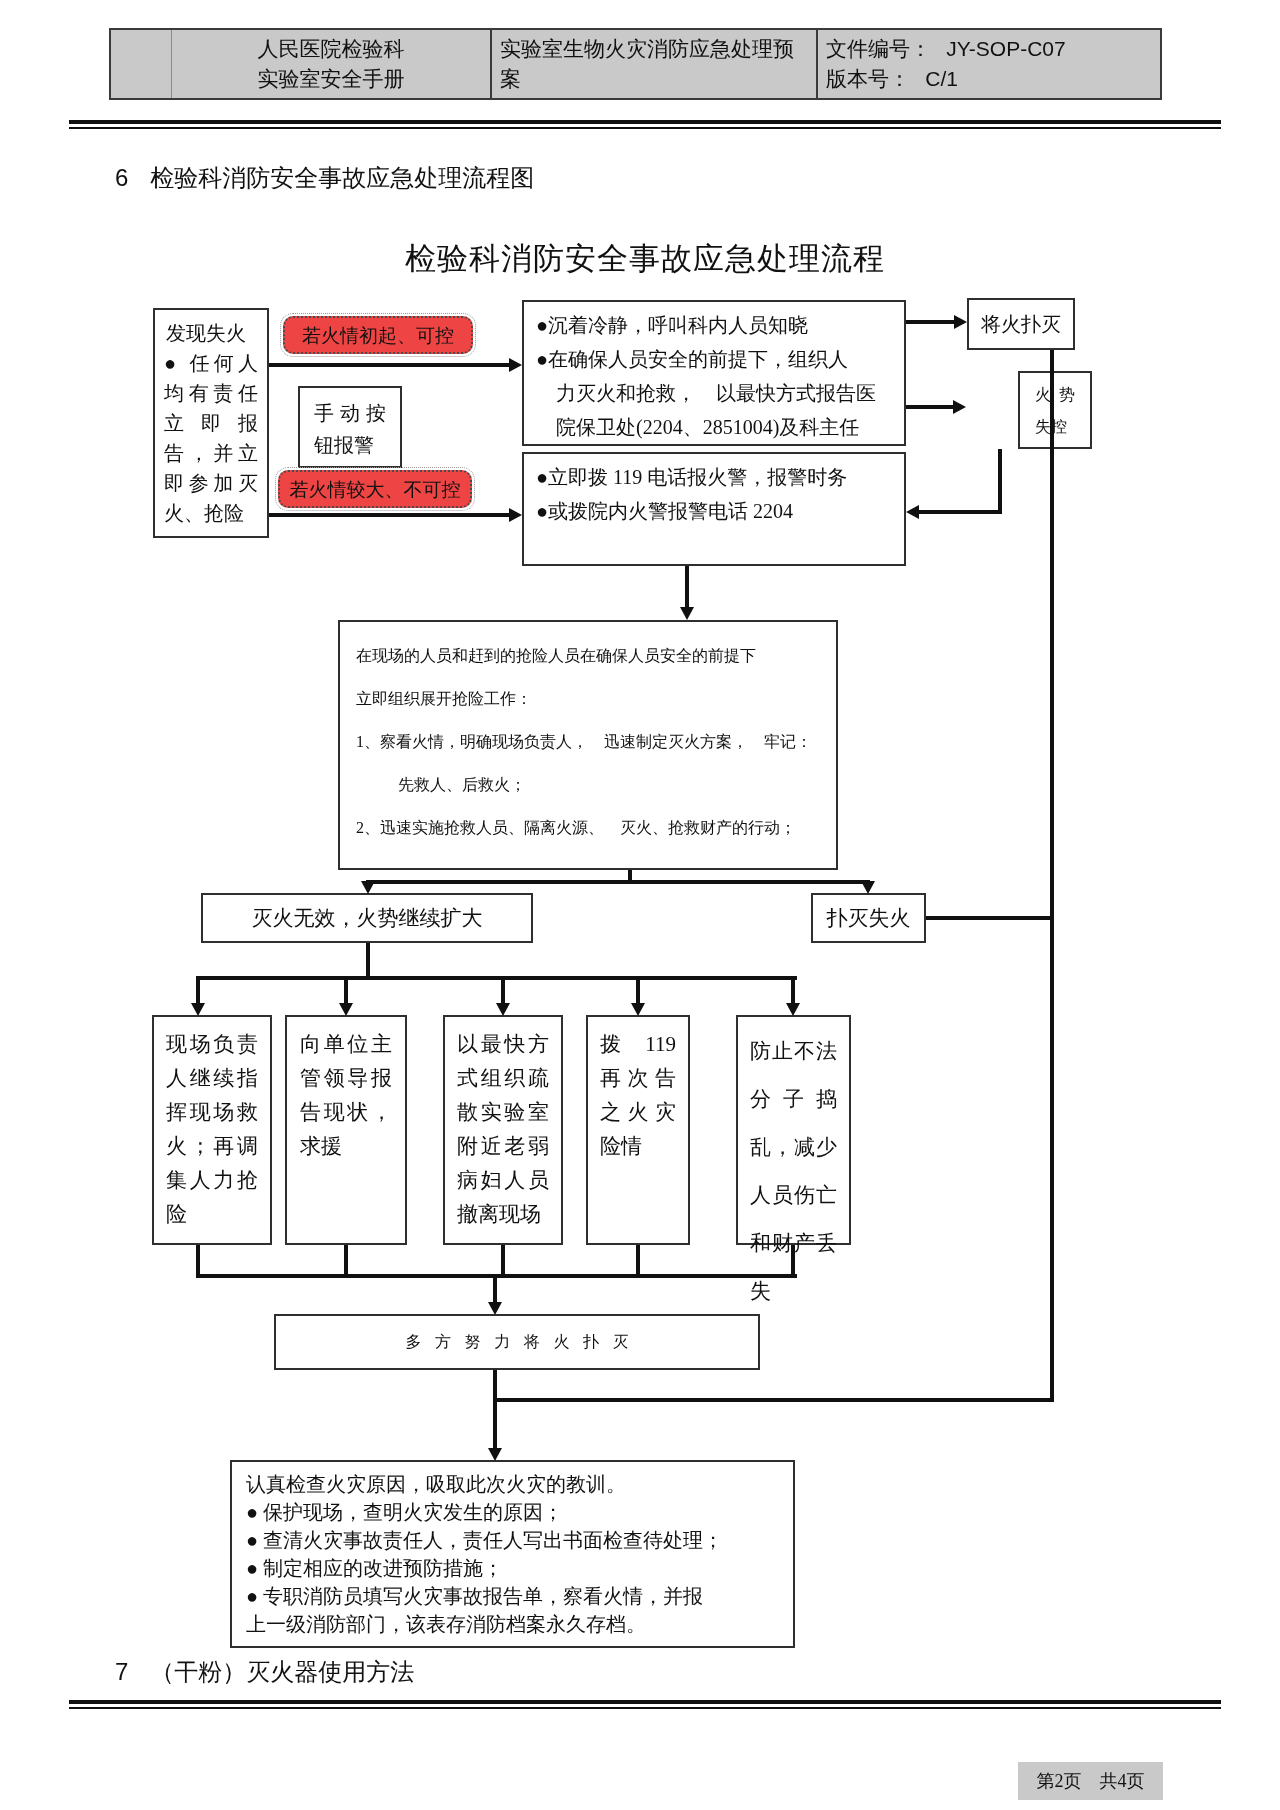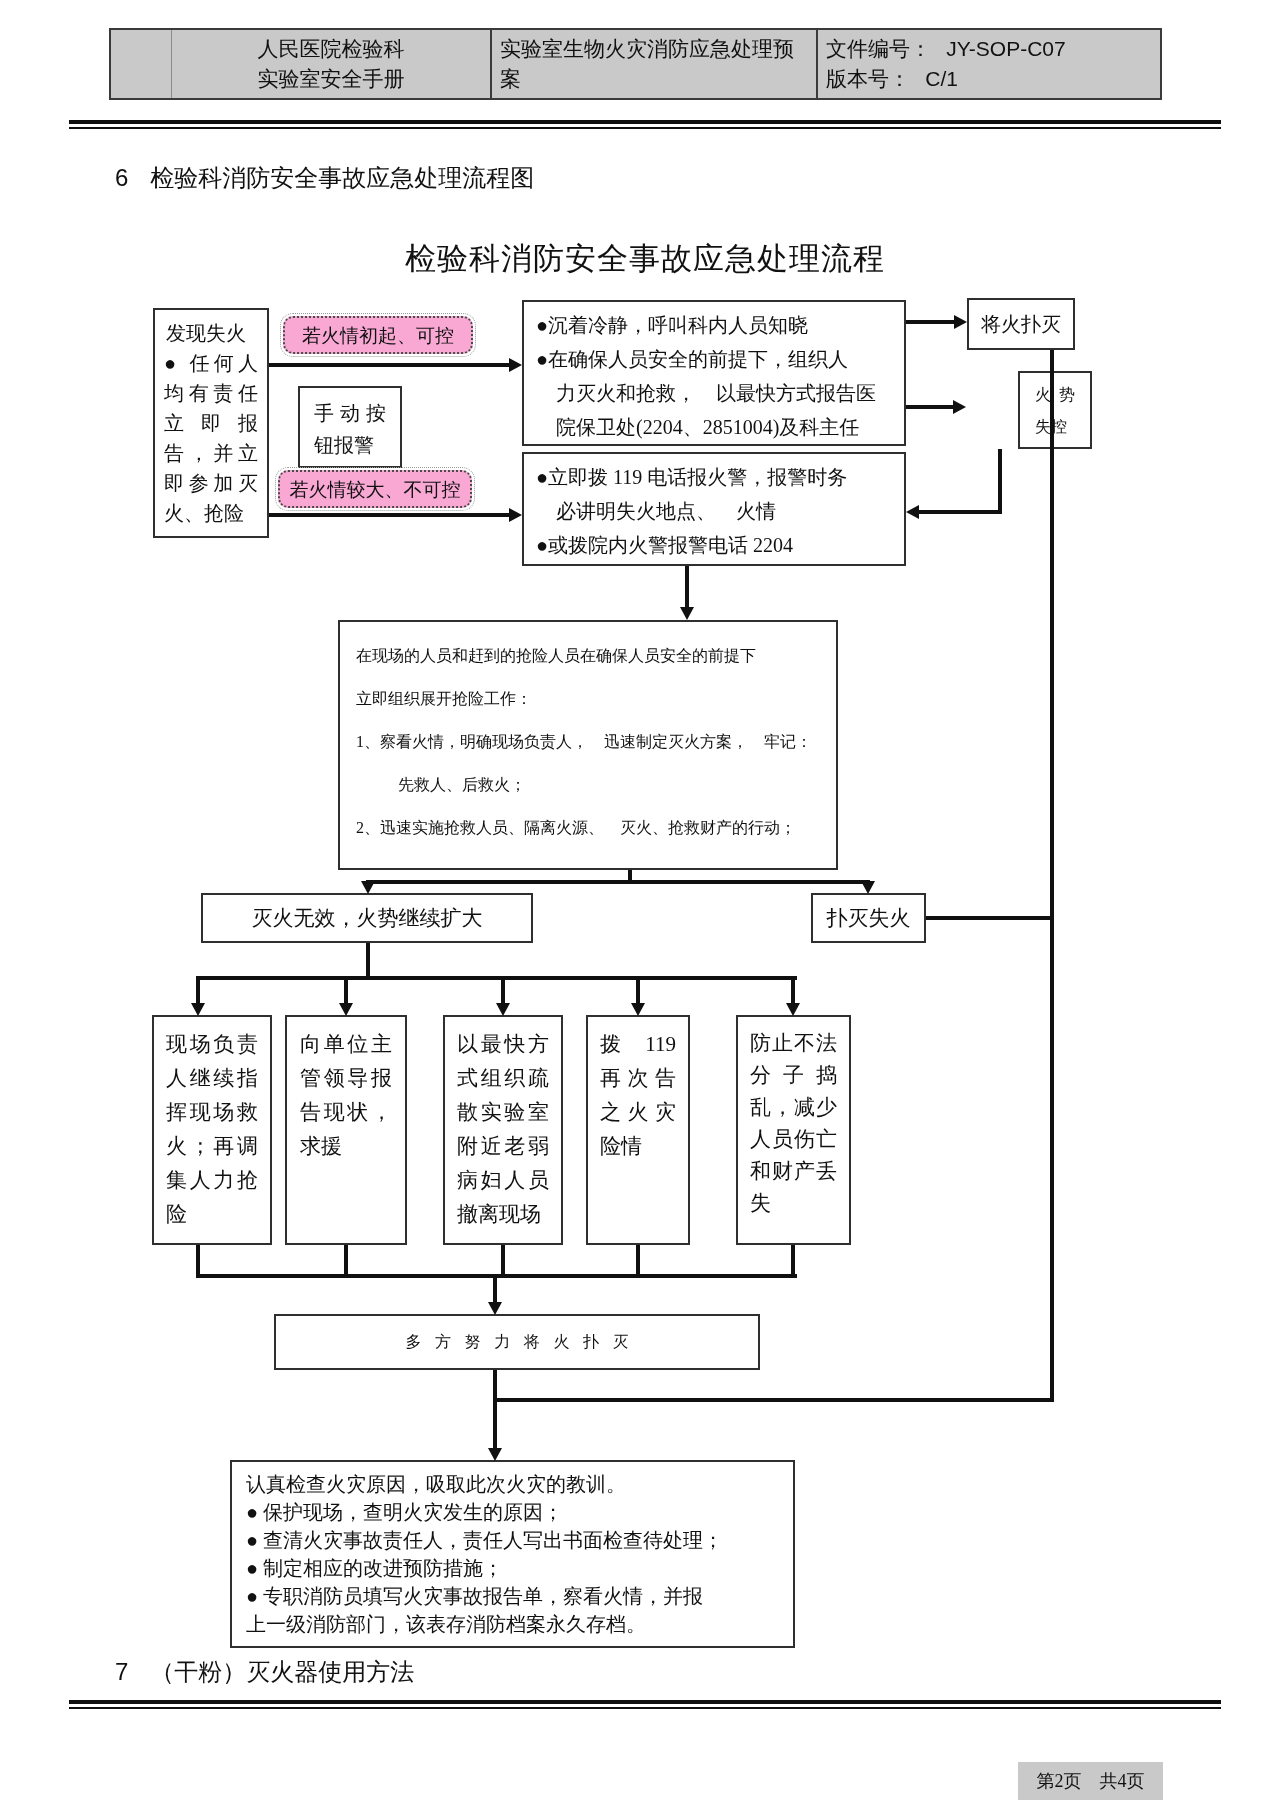--- a/index.html
+++ b/index.html
@@ -5,21 +5,21 @@
   html,body{margin:0;padding:0;background:#ffffff;}
   #page{position:relative;width:1280px;height:1810px;background:#ffffff;overflow:hidden;
         font-family:"Liberation Serif", serif;color:#111;}
   .abs{position:absolute;box-sizing:border-box;}
   
   .box{border:2px solid #2f2f2f;background:#fff;}
   .center{text-align:center;}
   .just{text-align:justify;text-justify:inter-character;word-break:break-all;}
   
   .lbl{border:2px dotted #4a4a4a;outline:1px dotted #9a9a9a;outline-offset:2px;
-       border-radius:10px;background:#f9a8d4;text-align:center;}
+       border-radius:10px;background:#ef4444;text-align:center;}
   
   .ln{background:#101010;}
   
   .ah-r{width:0;height:0;border-top:7px solid transparent;border-bottom:7px solid transparent;border-left:13px solid #101010;}
   .ah-l{width:0;height:0;border-top:7px solid transparent;border-bottom:7px solid transparent;border-right:13px solid #101010;}
   .ah-d{width:0;height:0;border-left:7px solid transparent;border-right:7px solid transparent;border-top:13px solid #101010;}
   
   .hdr{background:#c9c9c9;border:2px solid #3a3a3a;display:flex;font-size:21px;line-height:30px;}
   .hdr .cell{box-sizing:border-box;padding-top:4px;}
   .sans{font-family:"Liberation Sans", sans-serif;}
@@ -75,21 +75,20 @@
 
   <div class="abs box" style="left:522px;top:300px;width:384px;height:146px;padding:6px 12px;font-size:20px;line-height:34px;">
     <div>●沉着冷静，呼叫科内人员知晓</div>
     <div>●在确保人员安全的前提下，组织人</div>
     <div class="indent1">力灭火和抢救，　以最快方式报告医</div>
     <div class="indent1">院保卫处(2204、2851004)及科主任</div>
   </div>
 
   <div class="abs box" style="left:522px;top:452px;width:384px;height:114px;padding:6px 12px;font-size:20px;line-height:34px;">
     <div>●立即拨 119 电话报火警，报警时务</div>
-    <div class="indent1">必讲明失火地点、　火情</div>
     <div>●或拨院内火警报警电话 2204</div>
   </div>
 
   <div class="abs box center" style="left:967px;top:298px;width:108px;height:52px;font-size:20px;line-height:48px;">将火扑灭</div>
 
   <div class="abs box just" style="left:1006px;top:371px;width:74px;height:78px;padding:6px 15px;font-size:16px;line-height:32px;margin-left:12px;">火势失控</div>
 
   <div class="abs box" style="left:338px;top:620px;width:500px;height:250px;padding:12px 16px 0 16px;font-size:16px;line-height:43px;">
     <div>在现场的人员和赶到的抢险人员在确保人员安全的前提下</div>
     <div>立即组织展开抢险工作：</div>
@@ -99,21 +98,21 @@
   </div>
 
   <div class="abs box center" style="left:201px;top:893px;width:332px;height:50px;font-size:21px;line-height:46px;">灭火无效，火势继续扩大</div>
 
   <div class="abs box center" style="left:811px;top:893px;width:115px;height:50px;font-size:21px;line-height:46px;">扑灭失火</div>
 
   <div class="abs box just" style="left:152px;top:1015px;width:120px;height:230px;padding:10px 12px;font-size:21px;line-height:34px;">现场负责人继续指挥现场救火；再调集人力抢险</div>
   <div class="abs box just" style="left:285px;top:1015px;width:122px;height:230px;padding:10px 13px;font-size:21px;line-height:34px;">向单位主管领导报告现状，求援</div>
   <div class="abs box just" style="left:443px;top:1015px;width:120px;height:230px;padding:10px 12px;font-size:21px;line-height:34px;">以最快方式组织疏散实验室附近老弱病妇人员撤离现场</div>
   <div class="abs box just" style="left:586px;top:1015px;width:104px;height:230px;padding:10px 12px;font-size:21px;line-height:34px;">拨 119 再次告之火灾险情</div>
-  <div class="abs box just" style="left:736px;top:1015px;width:115px;height:230px;padding:10px 12px;font-size:21px;line-height:32px;">防止不法分子捣乱，减少人员伤亡和财产丢失</div>
+  <div class="abs box just" style="left:736px;top:1015px;width:115px;height:230px;padding:10px 12px;font-size:21px;line-height:48px;">防止不法分子捣乱，减少人员伤亡和财产丢失</div>
 
   <div class="abs box center" style="left:274px;top:1314px;width:486px;height:56px;font-size:16px;line-height:52px;letter-spacing:0.85em;padding-left:0.85em;">多方努力将火扑灭</div>
 
   <div class="abs box" style="left:230px;top:1460px;width:565px;height:188px;padding:8px 14px;font-size:20px;line-height:28px;">
     <div>认真检查火灾原因，吸取此次火灾的教训。</div>
     <div>● 保护现场，查明火灾发生的原因；</div>
     <div>● 查清火灾事故责任人，责任人写出书面检查待处理；</div>
     <div>● 制定相应的改进预防措施；</div>
     <div>● 专职消防员填写火灾事故报告单，察看火情，并报</div>
     <div>上一级消防部门，该表存消防档案永久存档。</div>

